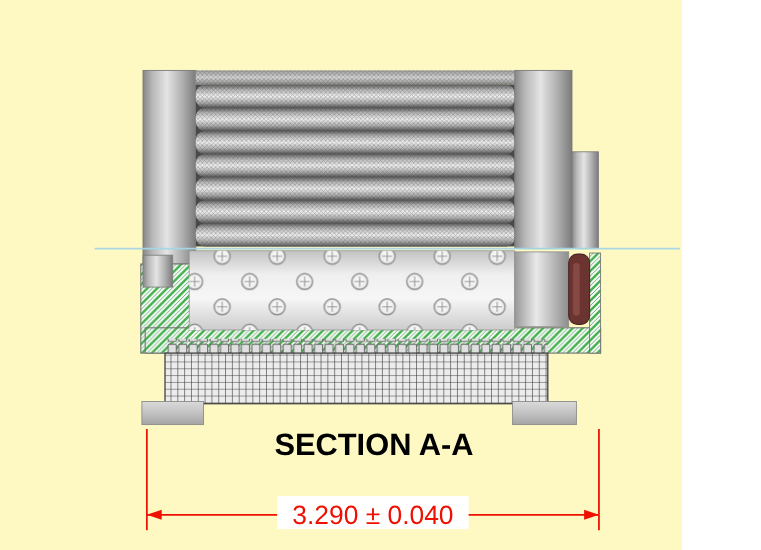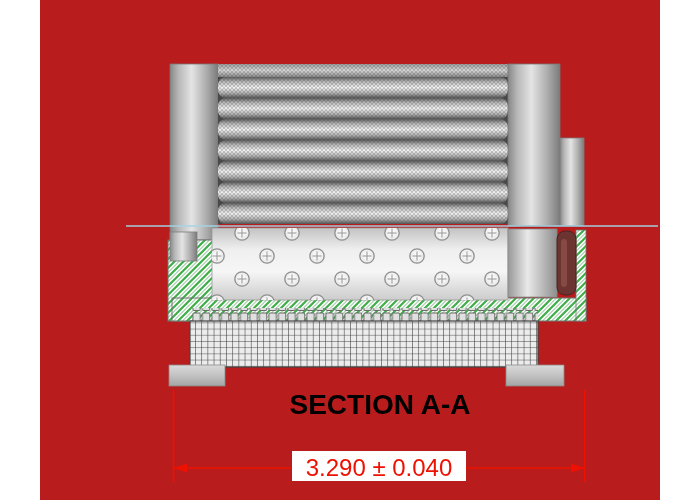--- a/index.html
+++ b/index.html
@@ -1,22 +1,21 @@
 <!DOCTYPE html>
 <html><head>
 <meta charset="utf-8">
 <style>
   html,body{margin:0;padding:0;background:#ffffff;}
   .canvas{
     position:relative;
     width:620px;height:500px;
-    background:#b91c1c;
+    background:#fef9c3;
     overflow:hidden;
     font-family:"Liberation Sans",sans-serif;
-    margin-left:40px;
   }
   svg{display:block;}
   text{font-family:"Liberation Sans",sans-serif;}
 </style>
 </head>
 <body>
 
 <div class="canvas">
 <svg width="692" height="500" viewBox="0 0 692 500">
   <defs>

